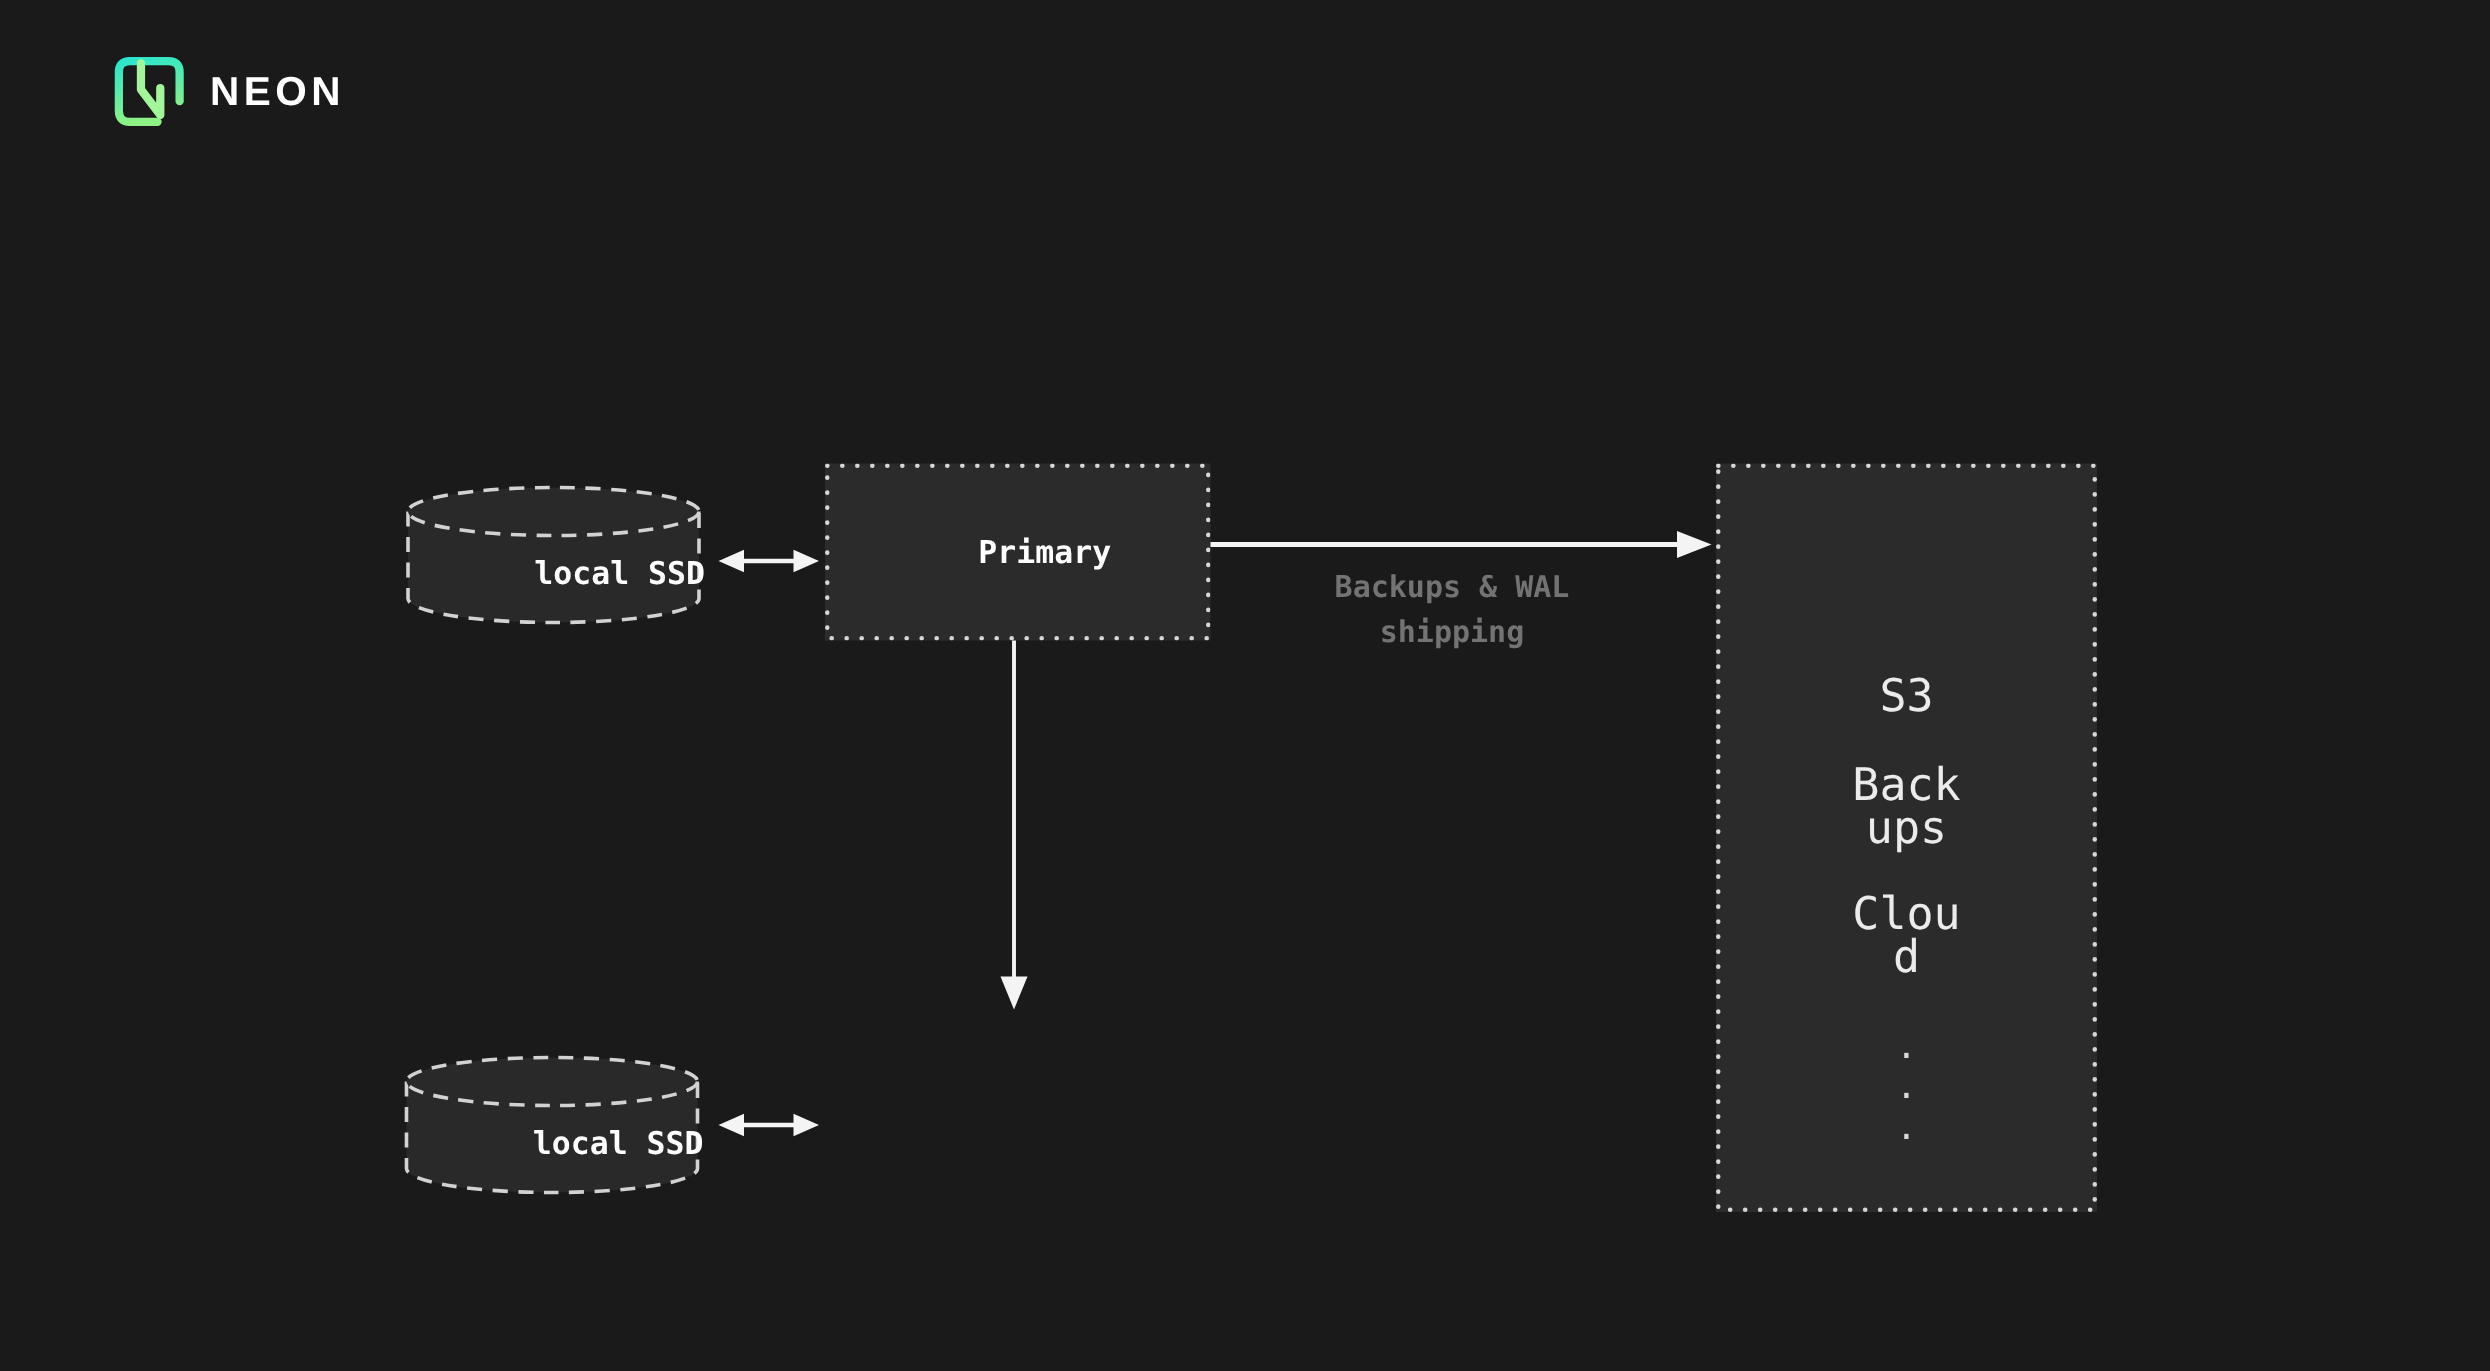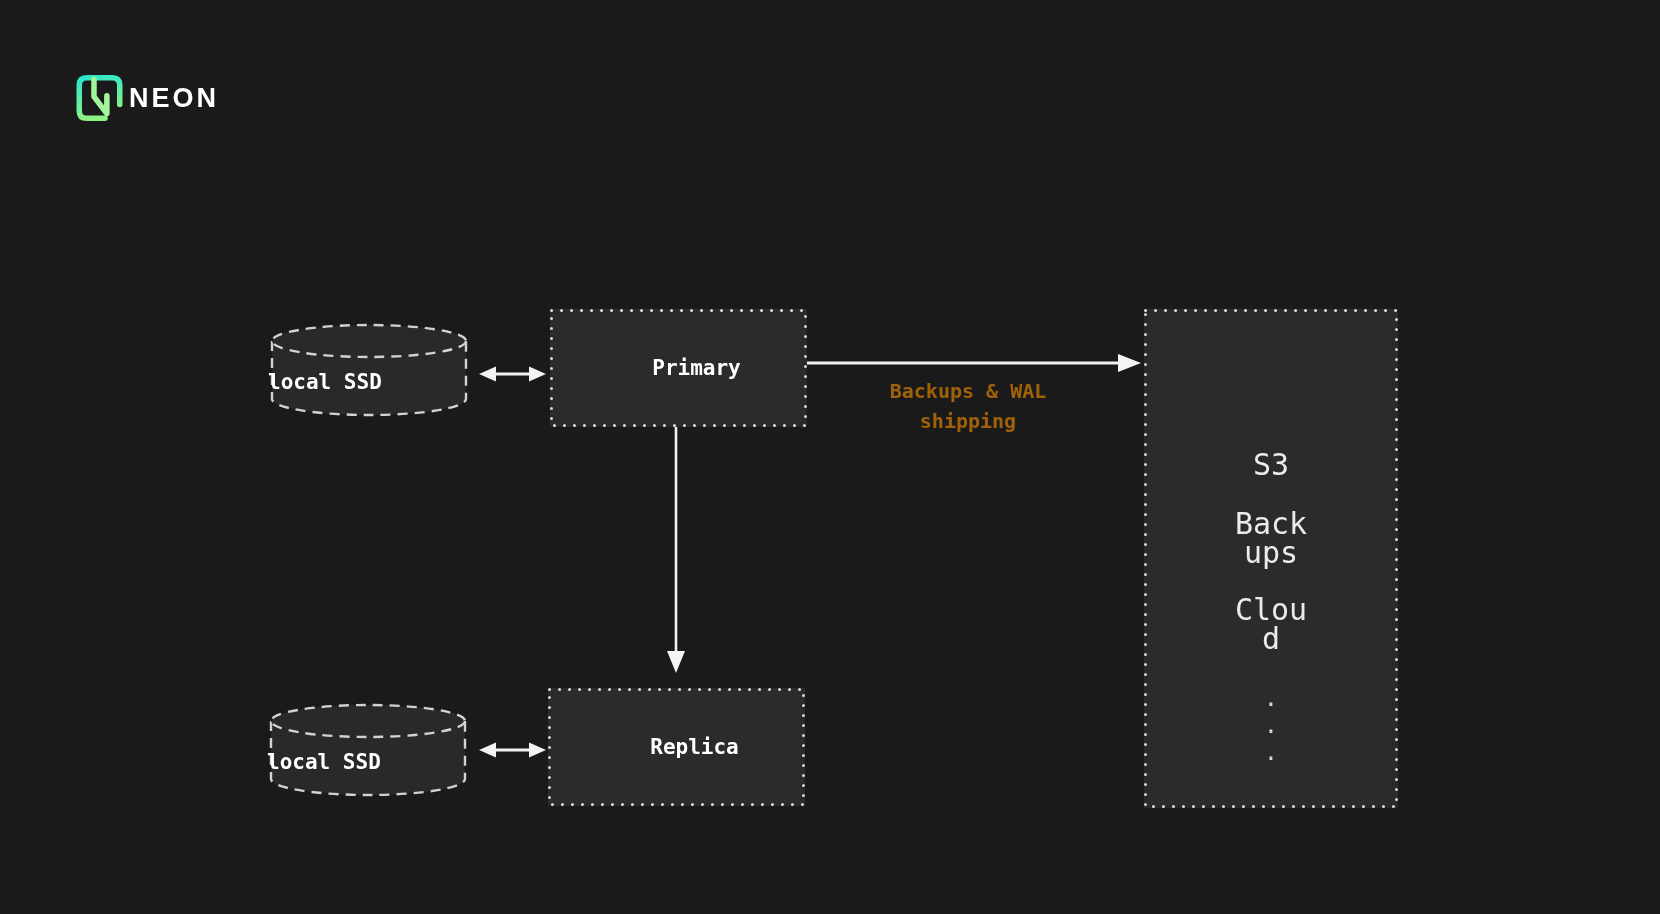--- a/index.html
+++ b/index.html
@@ -3,21 +3,21 @@
 <meta charset="utf-8">
 <style>
   html,body{margin:0;padding:0;background:#1a1a1b;}
   .slide{
     position:relative;width:1660px;height:914px;overflow:hidden;
     background:#1a1a1b;
     font-family:"DejaVu Sans Mono","Liberation Mono",monospace;
     color:#fff;
   }
   
-  .logo{position:absolute;left:76px;top:38px;display:flex;align-items:center;gap:6px;margin-top:37px;}
+  .logo{position:absolute;left:76px;top:38px;display:flex;align-items:center;gap:17px;}
   .logo svg{display:block;}
   .wordmark{
     font-family:"Liberation Sans",sans-serif;font-size:27px;font-weight:700;
     letter-spacing:3px;color:#fff;
   }
   .title{
     position:absolute;left:79px;top:146px;
     font-family:"Liberation Sans",sans-serif;font-size:66px;font-weight:700;
     letter-spacing:-1.5px;color:#fdfdfd;white-space:nowrap;line-height:1;
   }
@@ -48,28 +48,28 @@
   .cloud-dots{
     width:76px;text-align:center;margin-top:4px;
     font-size:23px;line-height:27px;color:#d8d8d8;
   }
   
   .cyl{position:absolute;width:202px;height:96px;}
   .cyl svg{position:absolute;left:0;top:0;}
   .cyl-top{left:268px;top:322px;}
   .cyl-bottom{left:267px;top:702px;}
   .cyl-label{
-    position:absolute;left:0;right:0;top:48px;text-align:left;
+    position:absolute;left:0;right:0;top:48px;text-align:right;
     font-size:21px;font-weight:700;color:#fff;
   }
   
   .arrows{position:absolute;left:0;top:0;pointer-events:none;}
   .backups-label{
     position:absolute;left:882px;top:376px;width:172px;text-align:center;
-    font-size:20px;font-weight:700;line-height:30px;color:#a16207;
+    font-size:20px;font-weight:700;line-height:30px;color:#737373;
   }
 </style>
 </head>
 <body>
 
 <div class="slide">
 
   <div class="logo">
     <svg width="47" height="46" viewBox="0 0 100 100" aria-hidden="true">
       <defs>
@@ -101,26 +101,20 @@
     <div class="cyl-label">local SSD</div>
   </div>
 
   <div class="dbox box-primary">
     <svg class="border" width="257" height="118" aria-hidden="true">
       <rect x="1.5" y="1.5" width="254" height="115" fill="none" stroke="#d6d6d6" stroke-width="3" stroke-linecap="round" stroke-dasharray="0.1 9.9"></rect>
     </svg>
     <div class="dbox-label">Primary</div>
   </div>
 
-  <div class="dbox box-replica">
-    <svg class="border" width="257" height="118" aria-hidden="true">
-      <rect x="1.5" y="1.5" width="254" height="115" fill="none" stroke="#d6d6d6" stroke-width="3" stroke-linecap="round" stroke-dasharray="0.1 9.9"></rect>
-    </svg>
-    <div class="dbox-label">Replica</div>
-  </div>
 
   <div class="dbox box-cloud">
     <svg class="border" width="254" height="499" aria-hidden="true">
       <rect x="1.5" y="1.5" width="251" height="496" fill="none" stroke="#d6d6d6" stroke-width="3" stroke-linecap="round" stroke-dasharray="0.1 9.9"></rect>
     </svg>
     <div class="cloud-items">
       <div class="cloud-item">S3</div>
       <div class="cloud-item">Backups</div>
       <div class="cloud-item">Cloud</div>
       <div class="cloud-dots">

